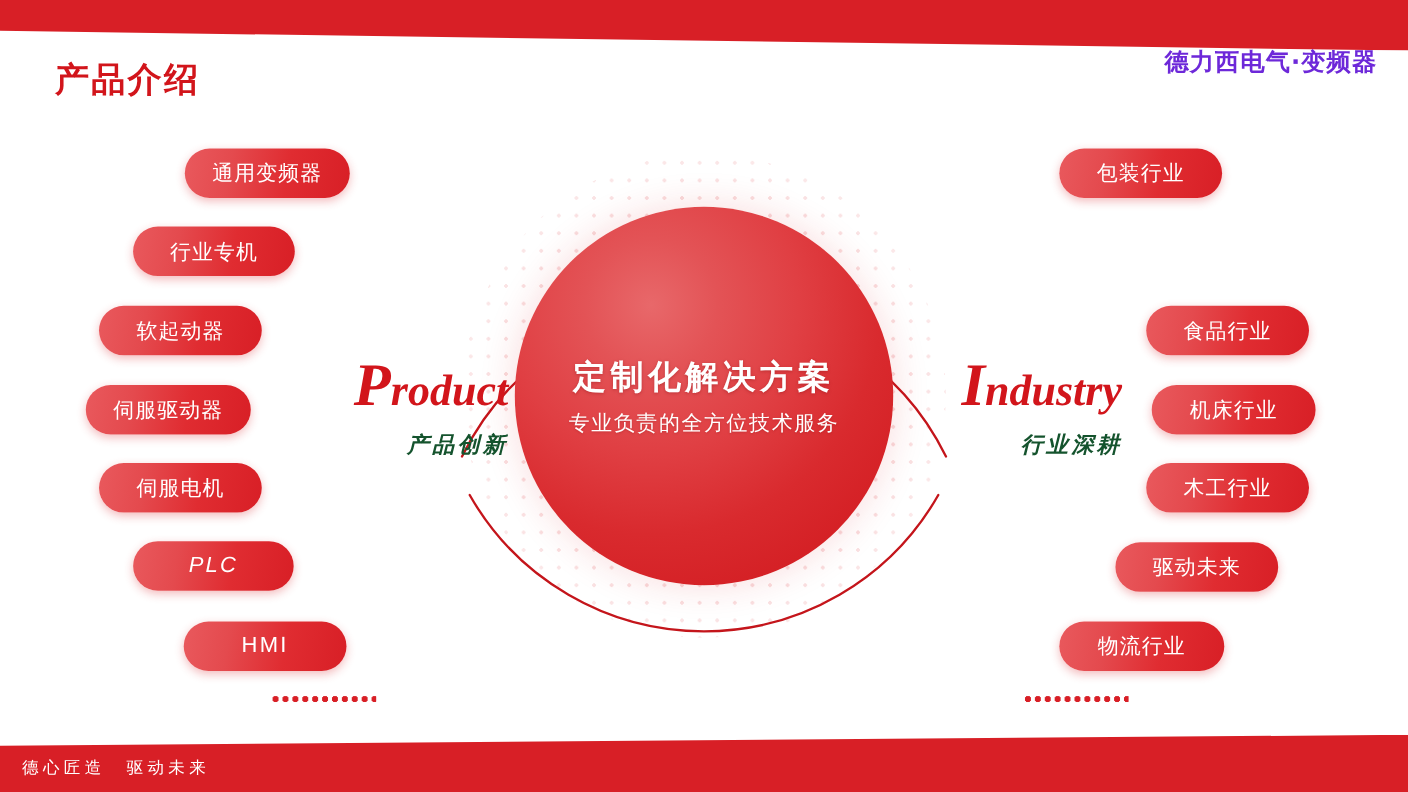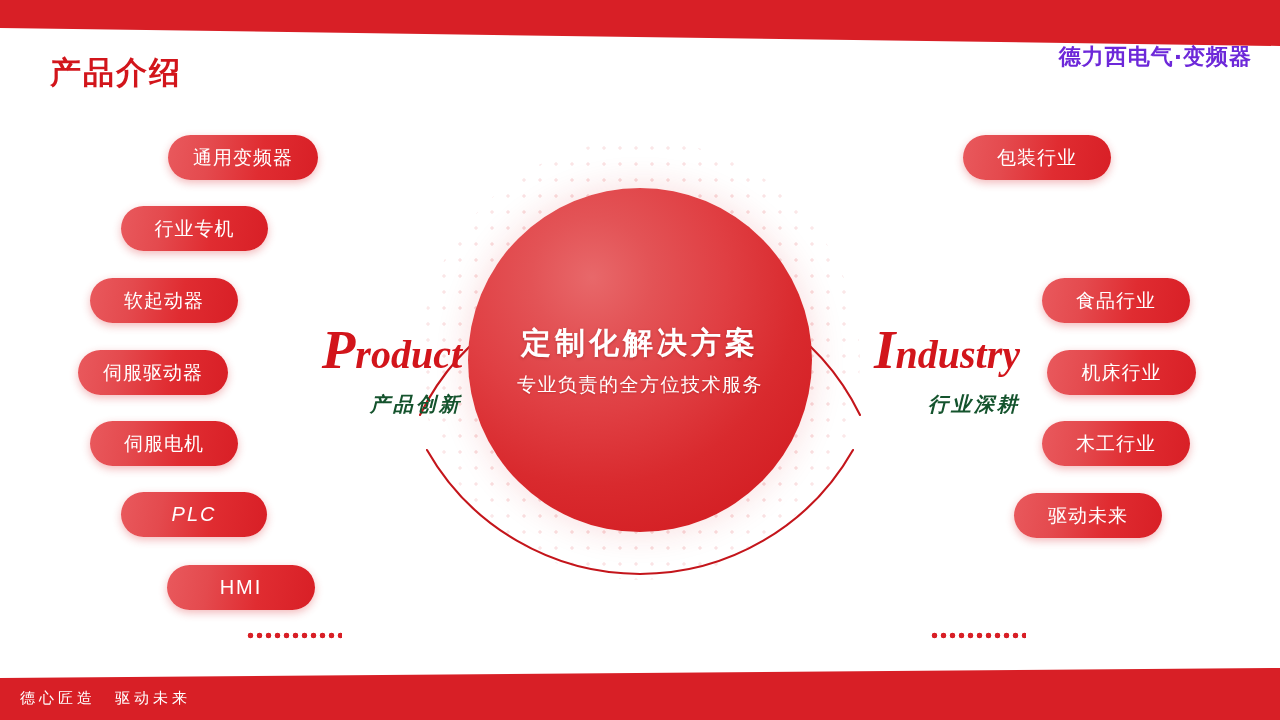--- a/index.html
+++ b/index.html
@@ -158,18 +158,19 @@
   <div class="pill" style="left:90px;top:421px;width:148px;">伺服电机</div>
   <div class="pill lat" style="left:121px;top:492px;width:146px;font-style:italic;">PLC</div>
   <div class="pill lat" style="left:167px;top:565px;width:148px;">HMI</div>
   <div class="dotline" style="left:246px;top:632px;width:96px;"></div>
 
   <div class="pill" style="left:963px;top:135px;width:148px;">包装行业</div>
   <div class="pill" style="left:1042px;top:278px;width:148px;">食品行业</div>
   <div class="pill" style="left:1047px;top:350px;width:149px;">机床行业</div>
   <div class="pill" style="left:1042px;top:421px;width:148px;">木工行业</div>
   <div class="pill" style="left:1014px;top:493px;width:148px;">驱动未来</div>
+  <div class="pill" style="left:963px;top:565px;width:150px;">物流行业</div>
   <div class="dotline" style="left:930px;top:632px;width:96px;"></div>
 
   <div class="bottom-band"></div>
   <div class="bottom-text">德心匠造　驱动未来</div>
 
 </div>
 
 </body></html>

